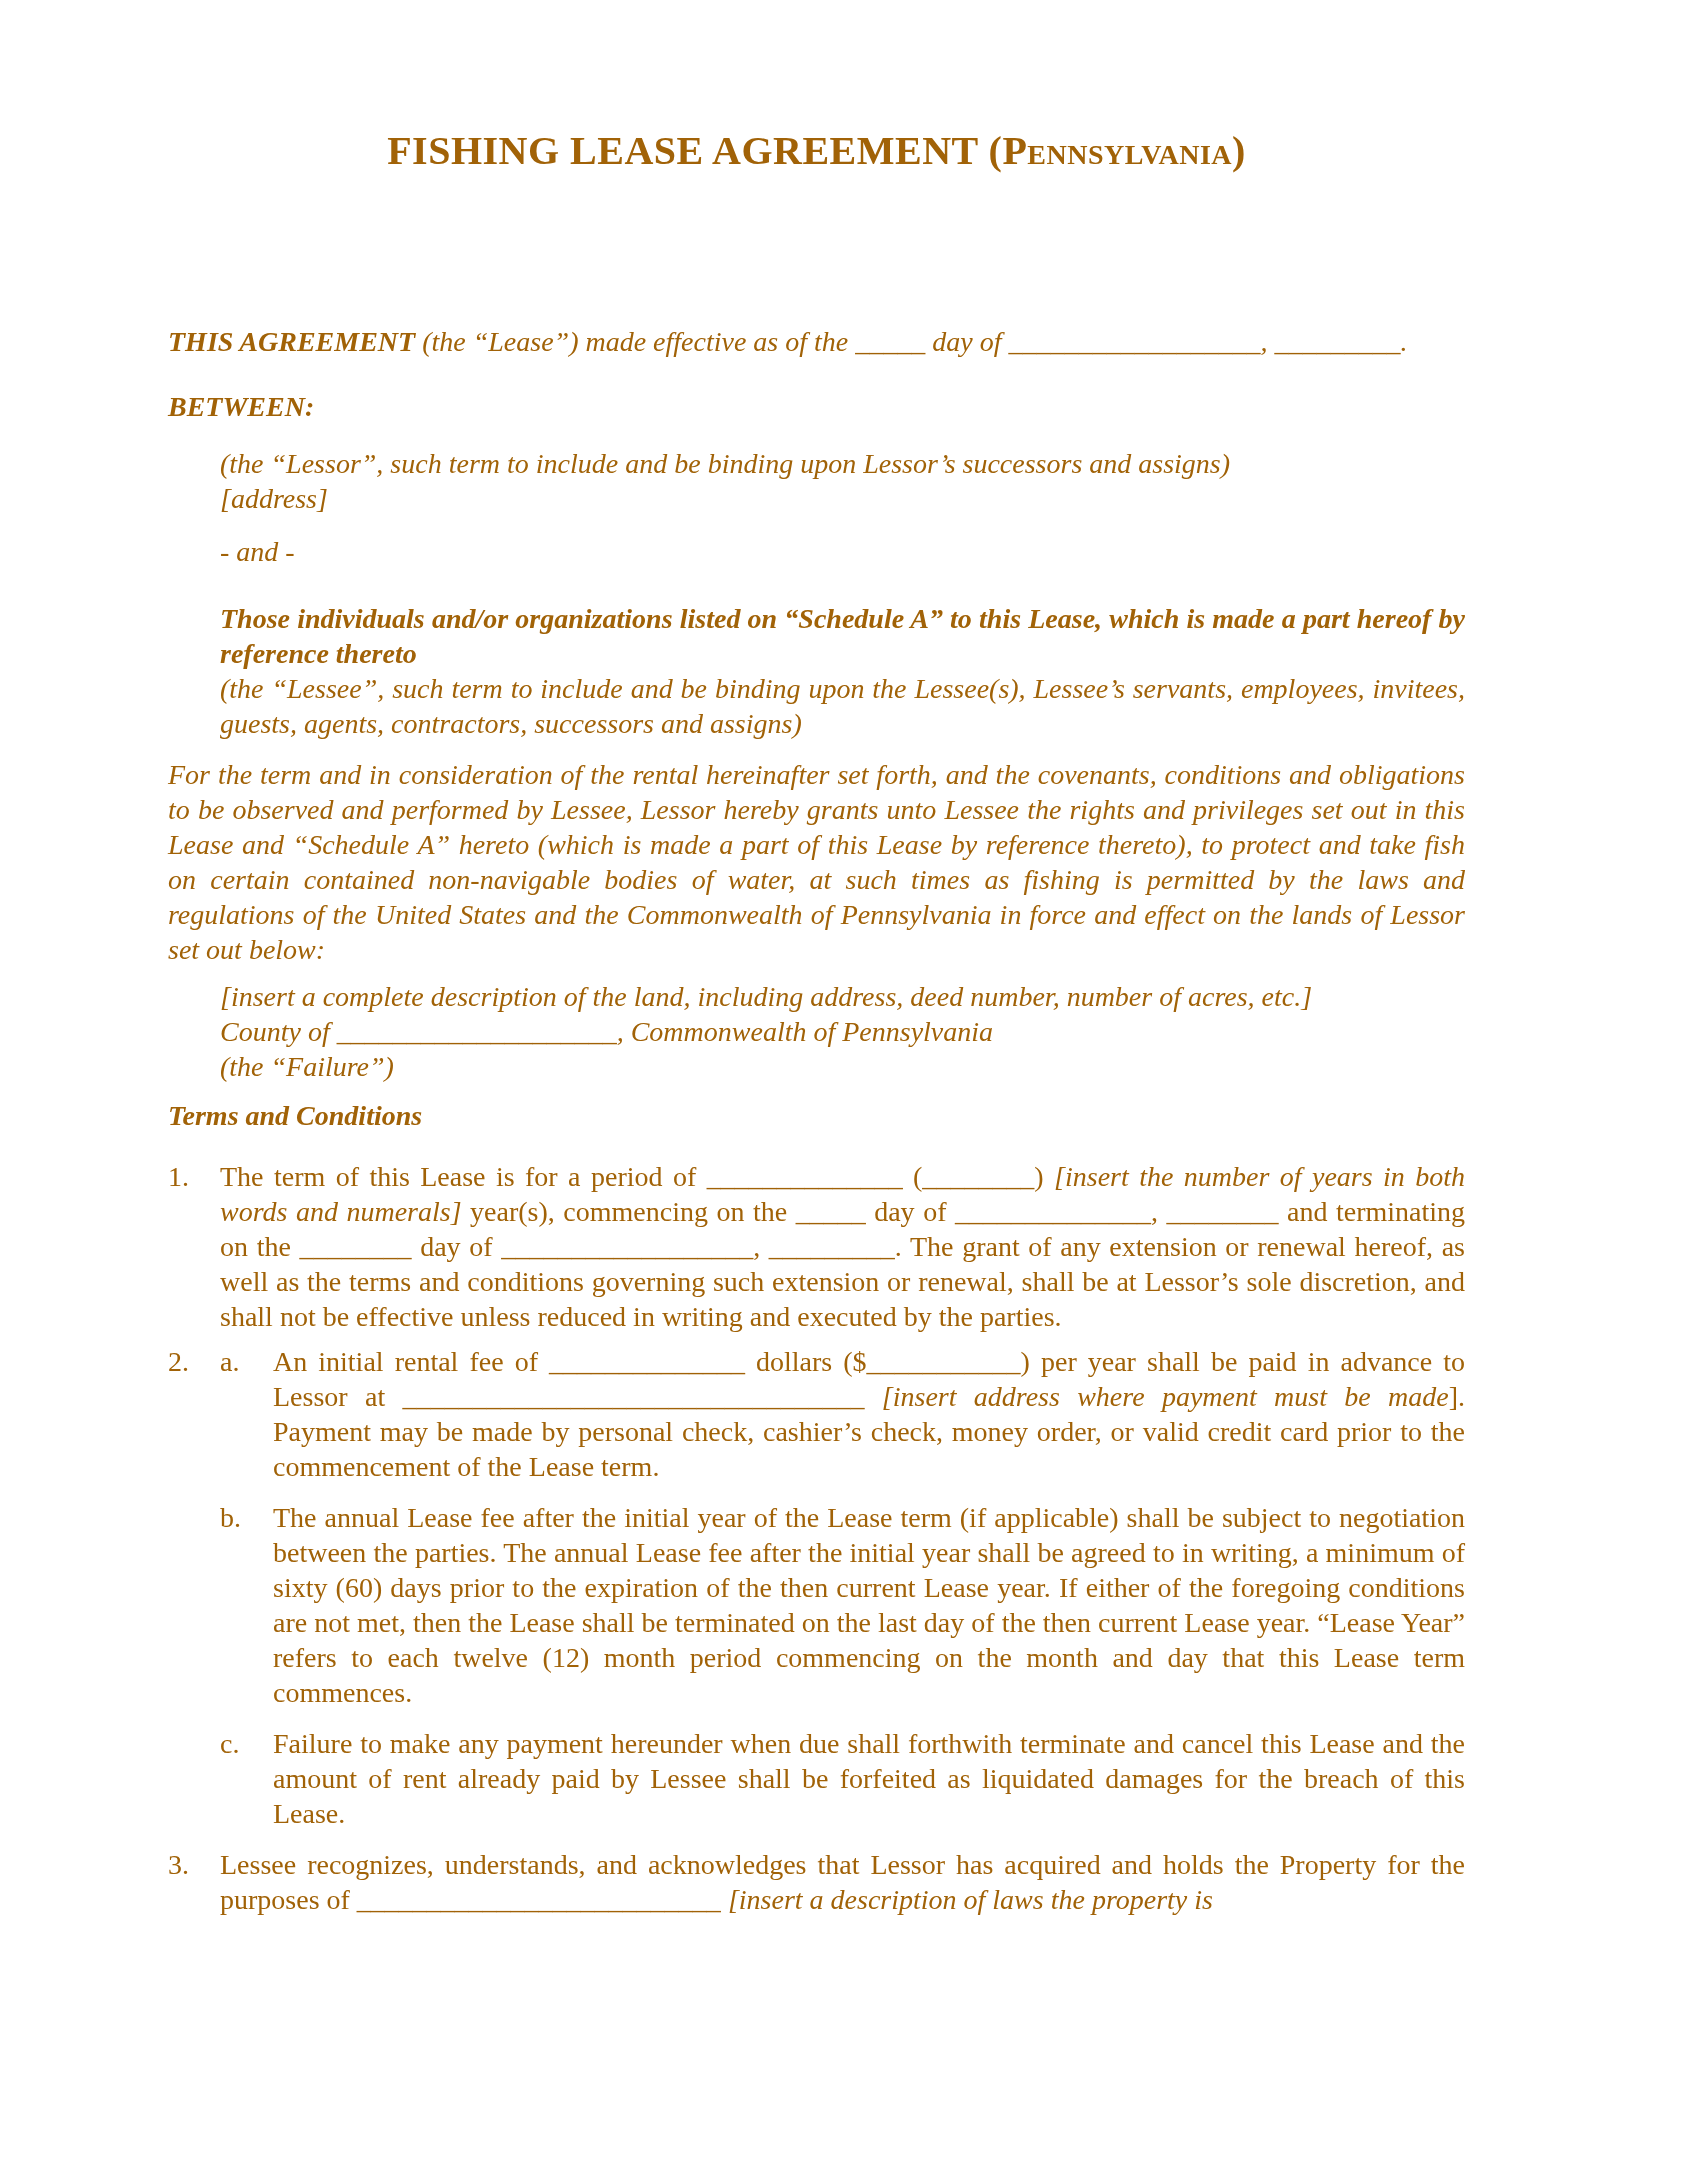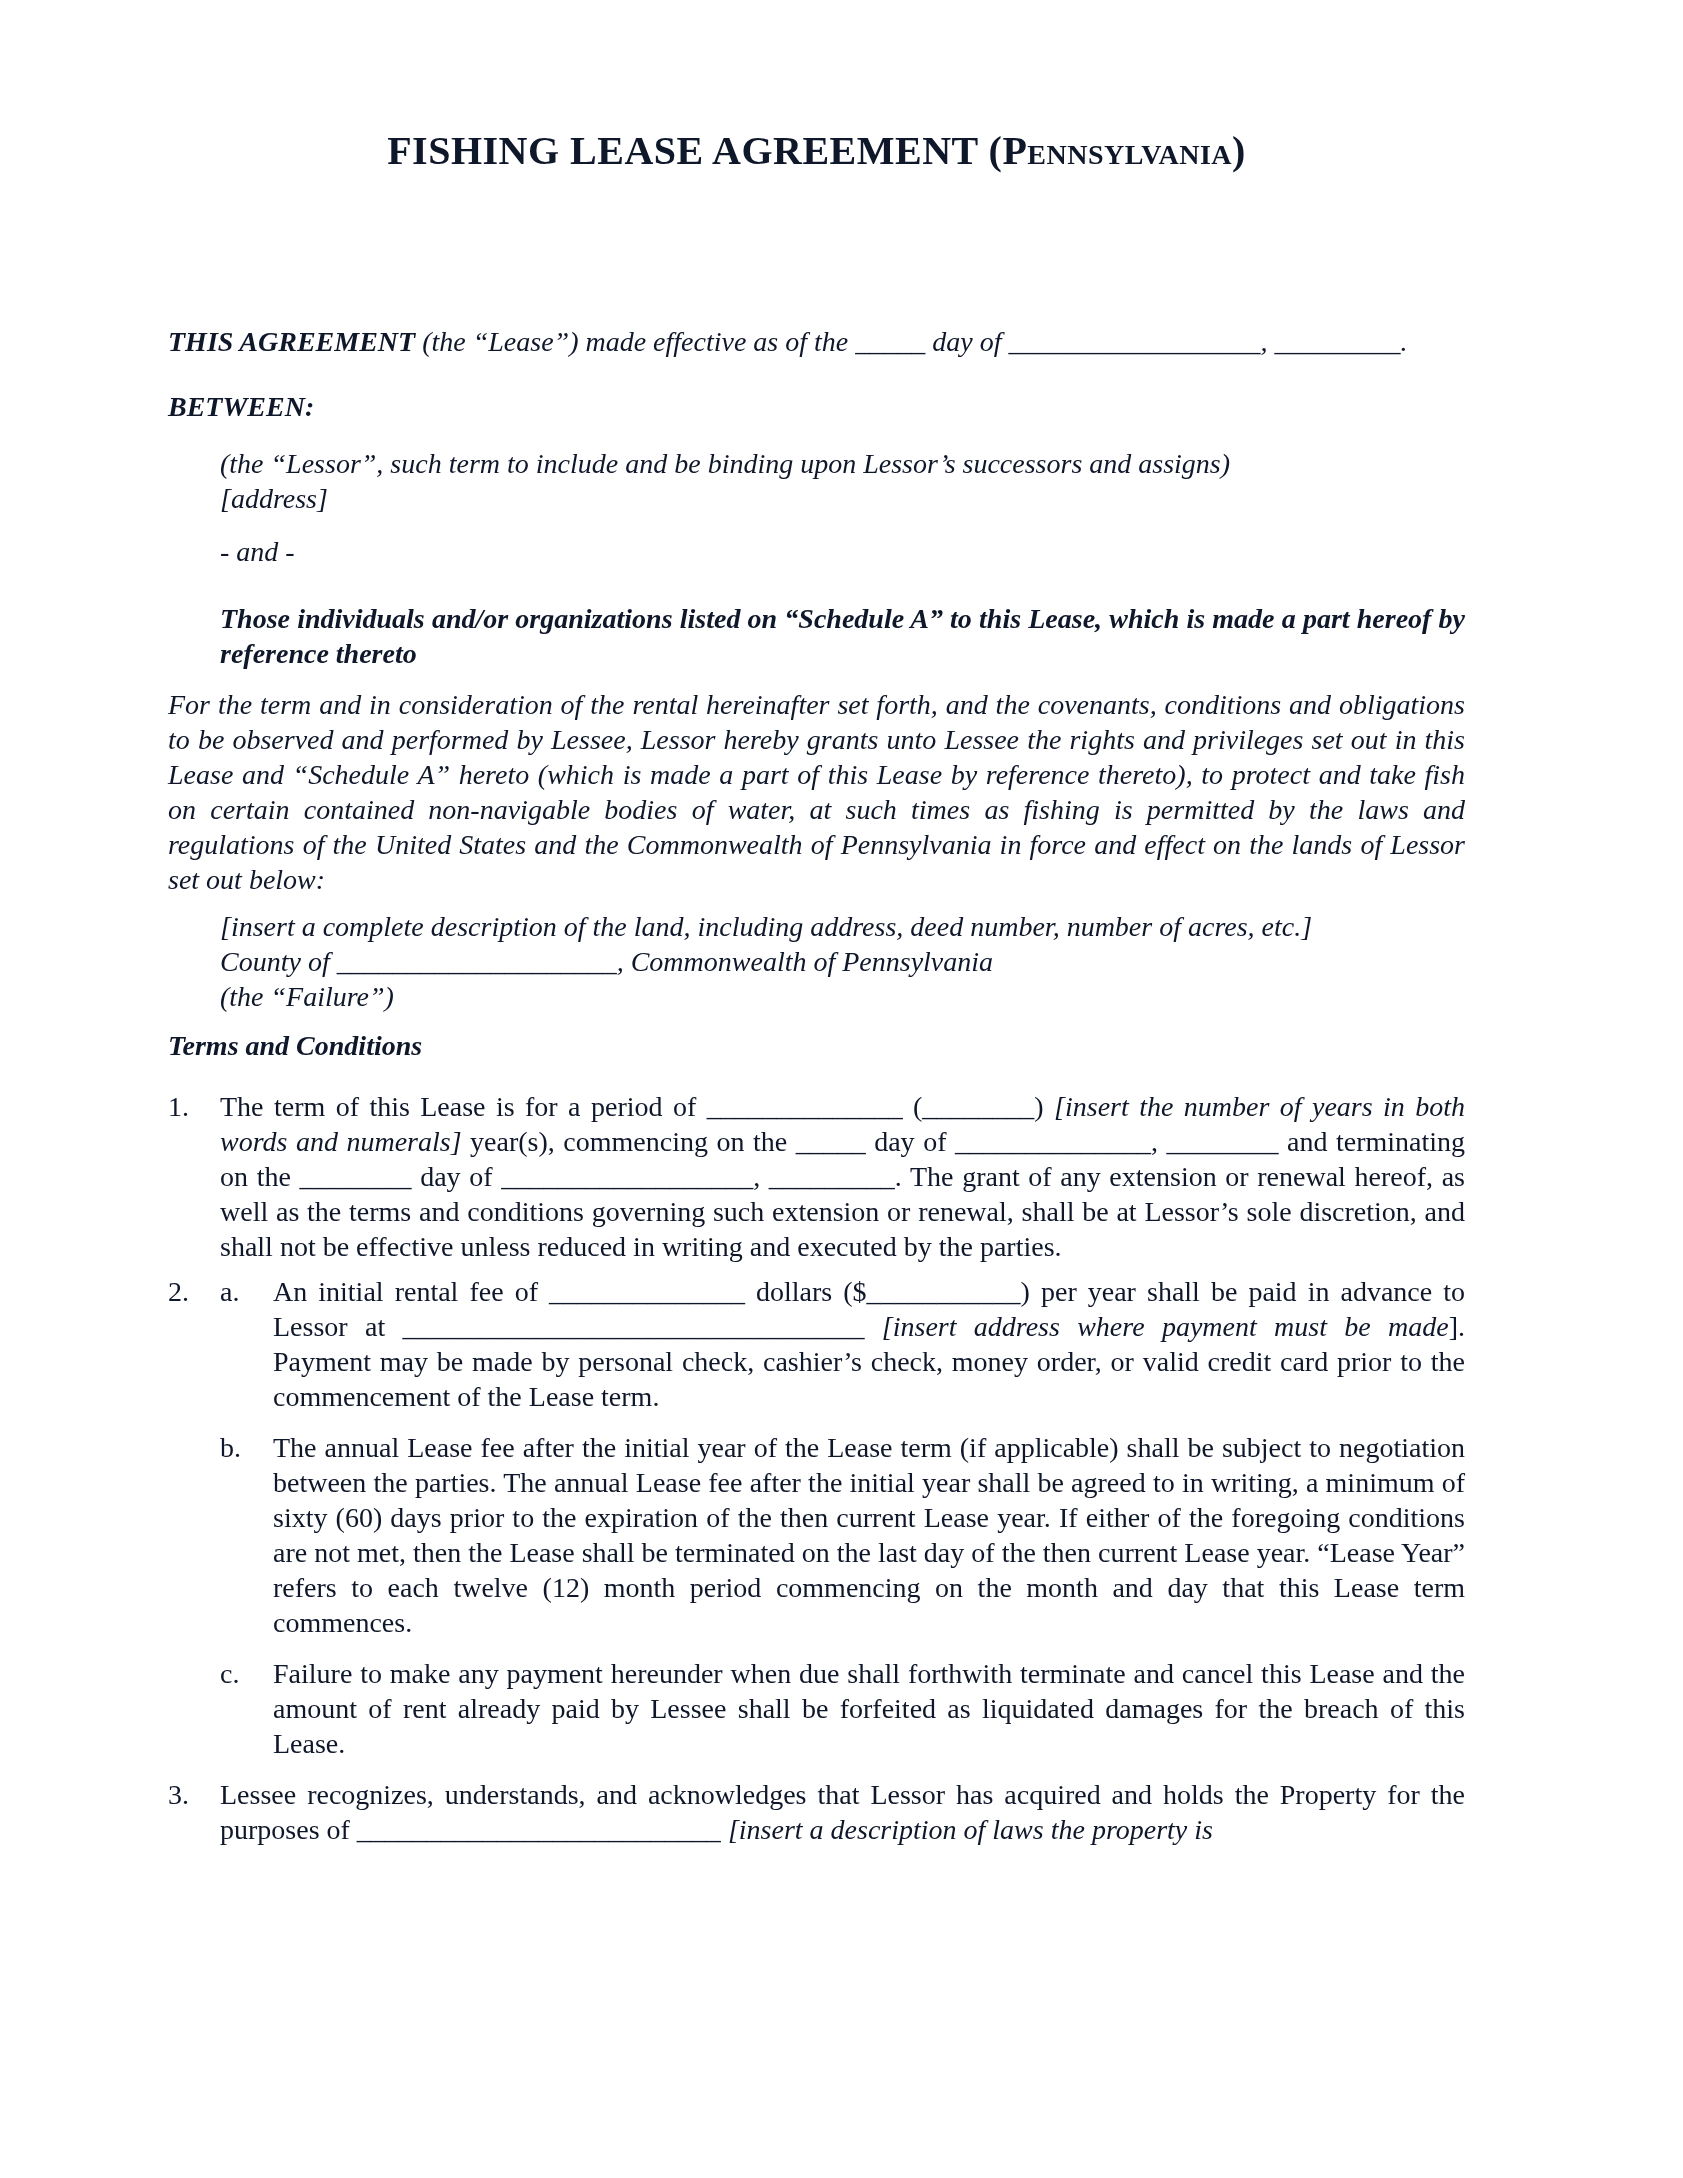--- a/index.html
+++ b/index.html
@@ -2,21 +2,21 @@
 <html><head>
 <meta charset="utf-8">
 <style>
   html, body { margin: 0; padding: 0; background: #ffffff; }
   .page {
     position: relative;
     width: 1683px;
     height: 2178px;
     margin: 0 auto;
     background: #ffffff;
-    color: #0f172a;
+    color: #a16207;
     font-family: "Liberation Serif", "DejaVu Serif", serif;
     font-size: 28px;
     line-height: 35px;
     box-sizing: border-box;
     padding: 99px 218px 0 168px;
     overflow: hidden;
   }
   .title {
     text-align: center;
     font-size: 40px;
@@ -62,20 +62,21 @@
 
   <div class="indent1 mt-lessor">
     <p>(the “Lessor”, such term to include and be binding upon Lessor’s successors and assigns)</p>
     <p>[address]</p>
   </div>
 
   <p class="indent1 mt-and">- and -</p>
 
   <div class="indent1 mt-lessee">
     <p class="b just">Those individuals and/or organizations listed on “Schedule A” to this Lease, which is made a part hereof by reference thereto</p>
+    <p class="just">(the “Lessee”, such term to include and be binding upon the Lessee(s), Lessee’s servants, employees, invitees, guests, agents, contractors, successors and assigns)</p>
   </div>
 
   <p class="just mt-grant">For the term and in consideration of the rental hereinafter set forth, and the covenants, conditions and obligations to be observed and performed by Lessee, Lessor hereby grants unto Lessee the rights and privileges set out in this Lease and “Schedule A” hereto (which is made a part of this Lease by reference thereto), to protect and take fish on certain contained non-navigable bodies of water, at such times as fishing is permitted by the laws and regulations of the United States and the Commonwealth of Pennsylvania in force and effect on the lands of Lessor set out below:</p>
 
   <div class="indent1 mt-prop">
     <p class="i">[insert a complete description of the land, including address, deed number, number of acres, etc.]</p>
     <p>County of ____________________, Commonwealth of Pennsylvania</p>
     <p>(the “Failure”)</p>
   </div>
 

